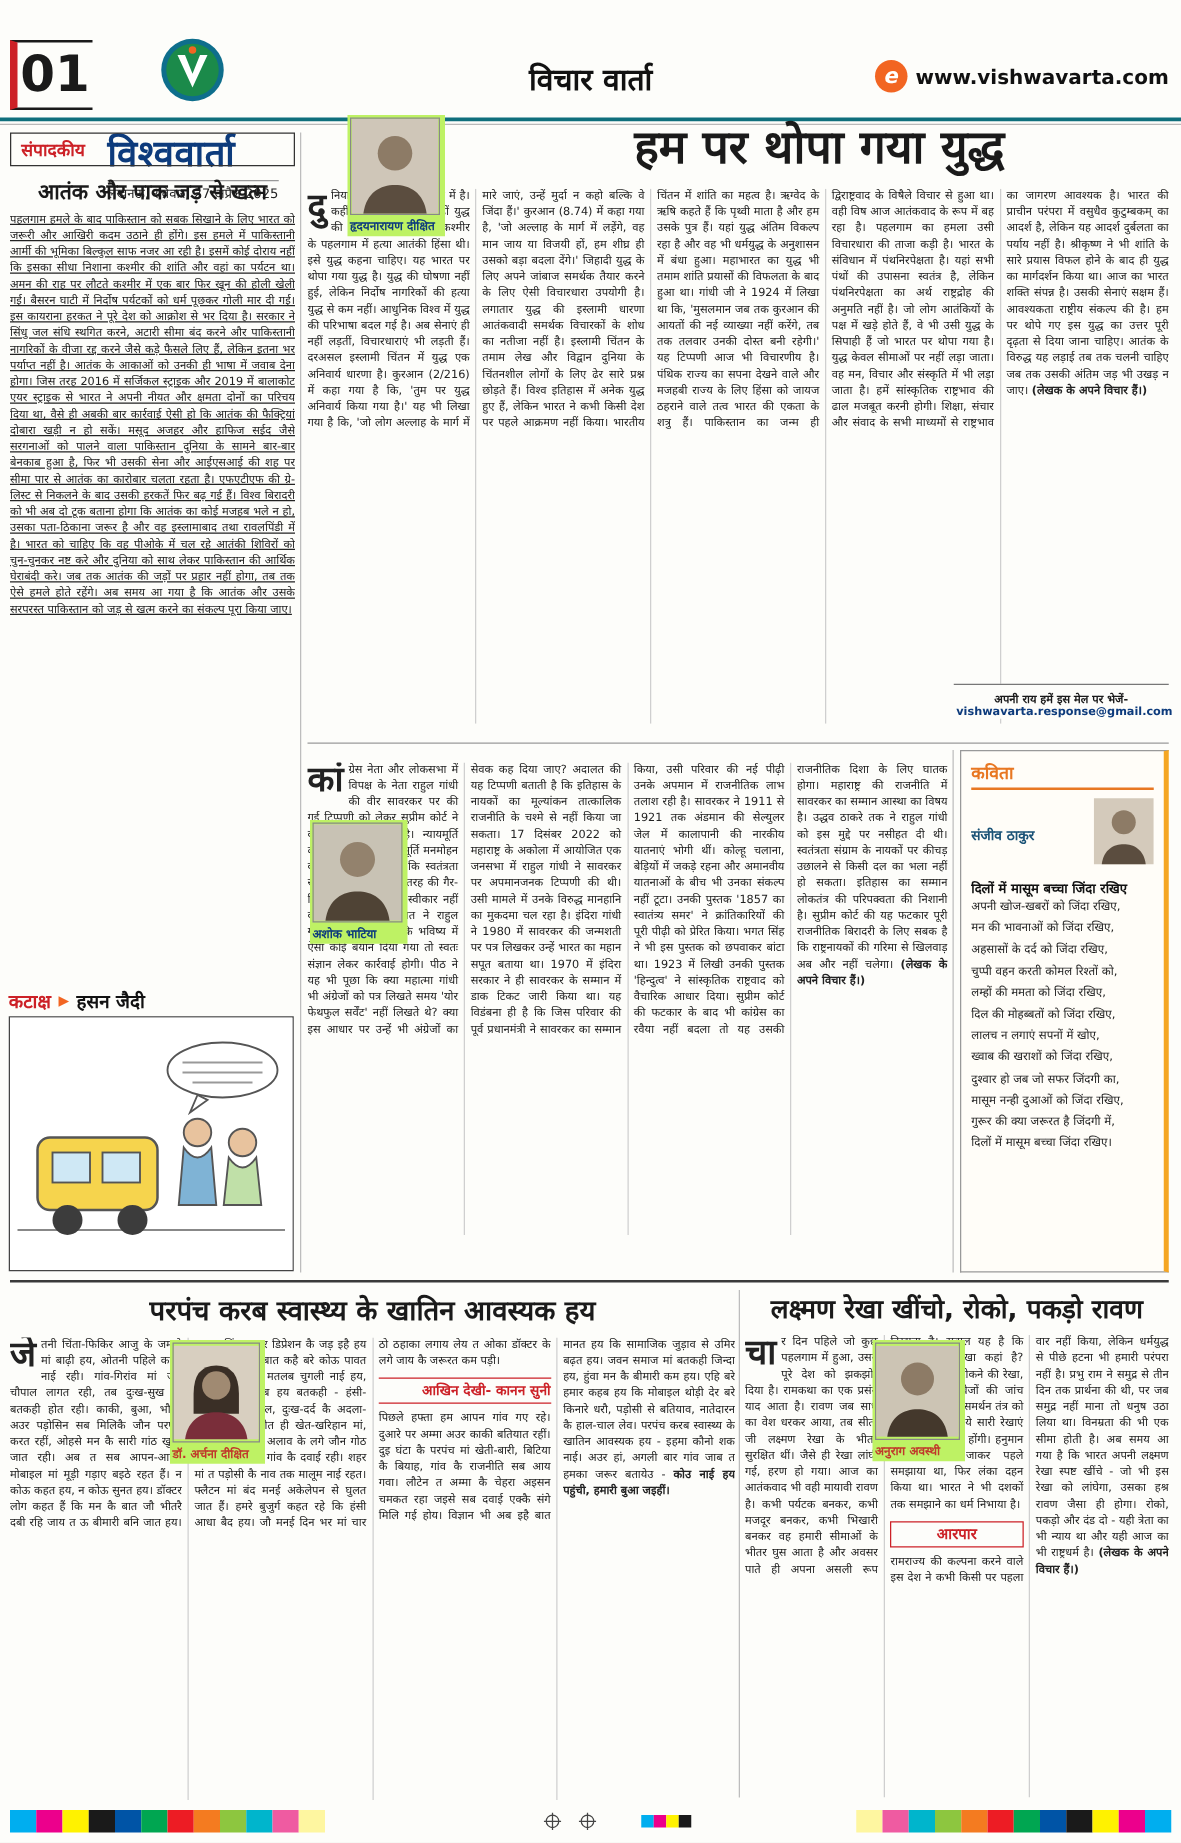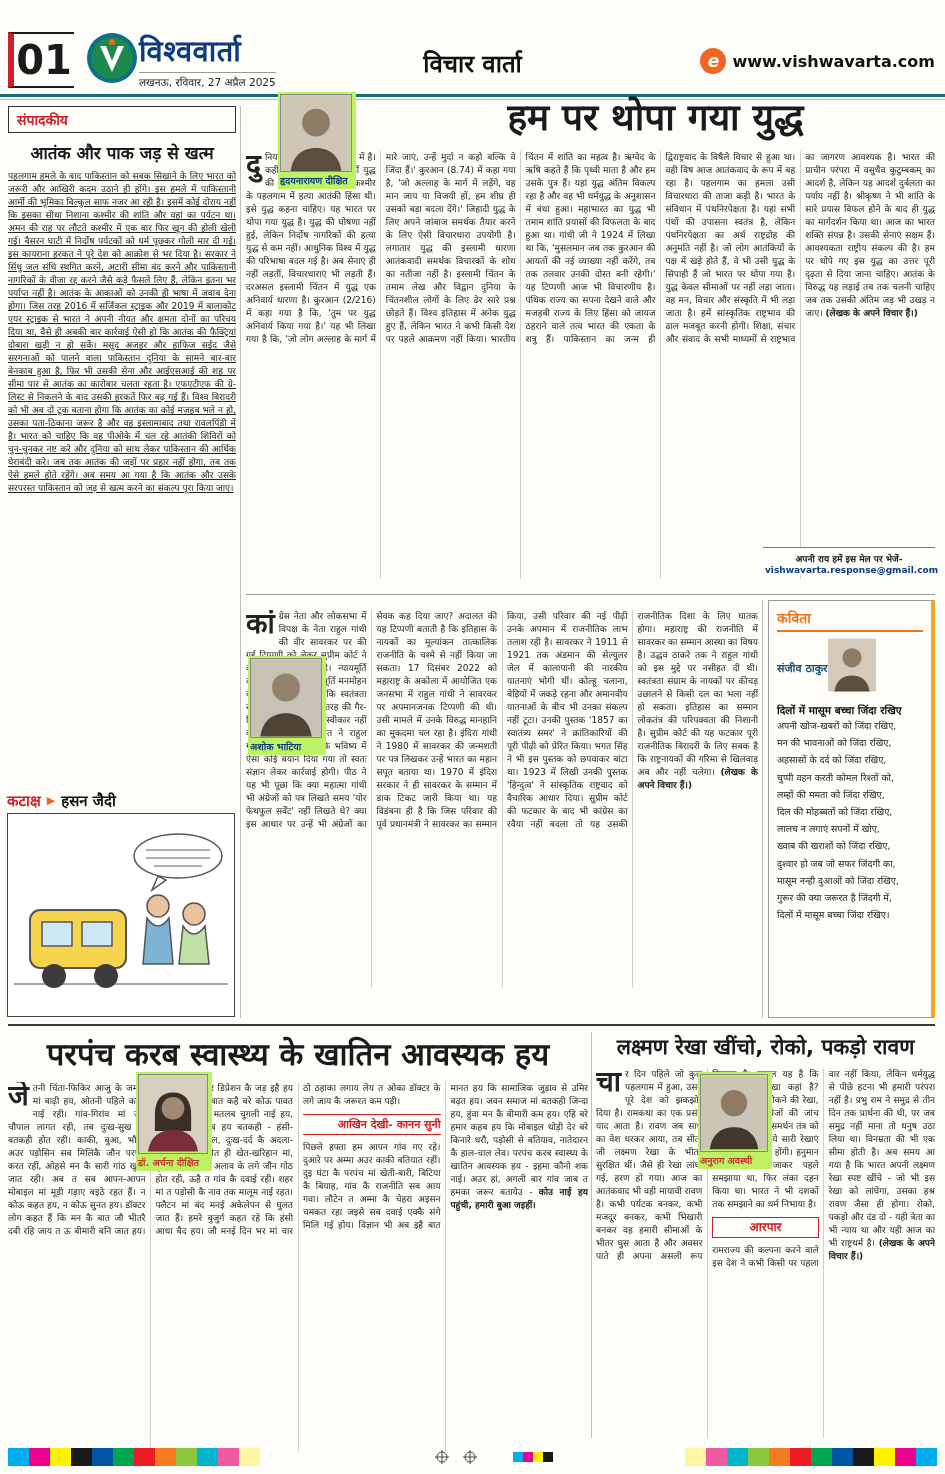--- a/index.html
+++ b/index.html
@@ -9,21 +9,21 @@
     background:#fdfdfa; color:#1a1a1a; overflow:hidden;
   }
 
   
   .pagenum-box{
     position:absolute; left:8px; top:32px; width:66px; height:56px;
     border-top:2px solid #1a1a1a; border-bottom:2px solid #1a1a1a;
     border-left:6px solid #cc2127; display:flex; align-items:center; justify-content:center;
     font-size:40px; font-weight:bold;
   }
-  .logo-block{ position:absolute; left:86px; top:30px; display:flex; gap:1px; align-items:center; }
+  .logo-block{ position:absolute; left:86px; top:30px; display:flex; gap:16px; align-items:center;flex-direction:column; }
   .masthead-text .masthead{ font-size:29px; font-weight:bold; color:#0d3b7c; letter-spacing:0.5px; }
   .masthead-text .edition{ font-size:10.5px; color:#222; margin-top:3px; border-top:1px solid #999; padding-top:2px; }
   .center-title{
     position:absolute; left:50%; top:46px; transform:translateX(-50%);
     font-size:24px; font-weight:bold; color:#111; white-space:nowrap;
   }
   .site-block{ position:absolute; right:10px; top:48px; display:flex; align-items:center; gap:6px; }
   .e-circle{ width:26px; height:26px; border-radius:50%; background:#f26522; color:#fff;
     display:flex; align-items:center; justify-content:center; font-size:17px; font-weight:bold; font-style:italic;}
   .site-url{ font-size:16px; font-weight:bold; color:#111; }
@@ -73,28 +73,28 @@
   .second-body{ margin-top:10px; height:378px; overflow:hidden;
     column-count:4; column-gap:10px; column-rule:1px solid #cfcfcf;
     font-size:9px; line-height:13px; text-align:justify; color:#222;}
   .second .photo-card{ left:2px; top:56px; width:78px; }
 
   
   .poem{ position:absolute; left:768px; top:600px; width:167px; height:418px;
     border:1px solid #999; border-right:4px solid #f5a623; padding:7px 8px; background:#fffdf8; }
   .poem-label{ text-align:left; color:#e87722; font-weight:bold; font-size:14px;
     border-bottom:2px solid #e87722; padding-bottom:3px; }
-  .poem-authorrow{ display:flex; align-items:center; margin-top:6px; }
+  .poem-authorrow{ display:flex; justify-content:space-between; align-items:center; margin-top:6px; }
   .poem-author{ font-size:11px; font-weight:bold; color:#1a5276; }
   .poem-title{ font-size:10.5px; font-weight:bold; margin-top:7px; color:#111; }
   .poem-line{ font-size:9.3px; line-height:1.85; color:#222; }
 
   
   .bleft{ position:absolute; left:8px; top:1032px; width:580px; }
-  .bleft-head{ text-align:center; font-size:31px; font-weight:bold; }
+  .bleft-head{ text-align:center; font-size:22px; font-weight:bold; }
   .bleft-body{ margin-top:8px; height:370px; overflow:hidden;
     column-count:4; column-gap:10px; column-rule:1px solid #cfcfcf;
     font-size:9px; line-height:13px; text-align:justify; color:#222;}
   .bleft .photo-card{ left:128px; top:40px; width:76px; }
 
   .bright{ position:absolute; left:596px; top:1032px; width:339px; }
   .bright-head{ text-align:center; font-size:21px; font-weight:bold; }
   .bright-body{ margin-top:8px; height:370px; overflow:hidden;
     column-count:3; column-gap:10px; column-rule:1px solid #cfcfcf;
     font-size:9px; line-height:13px; text-align:justify; color:#222;}

